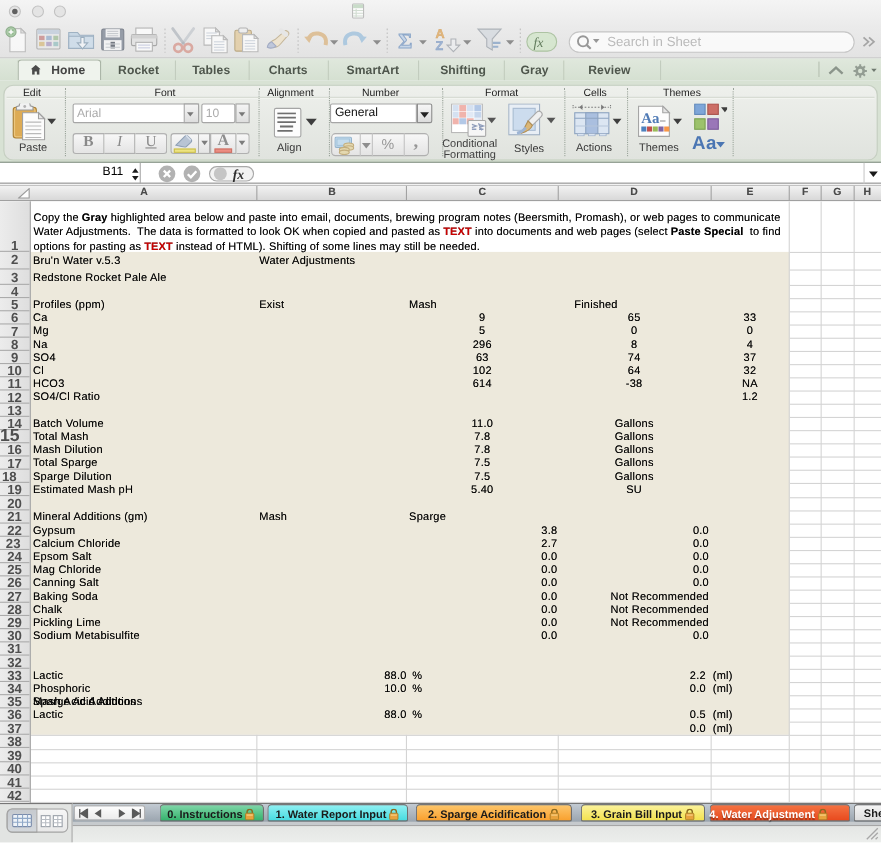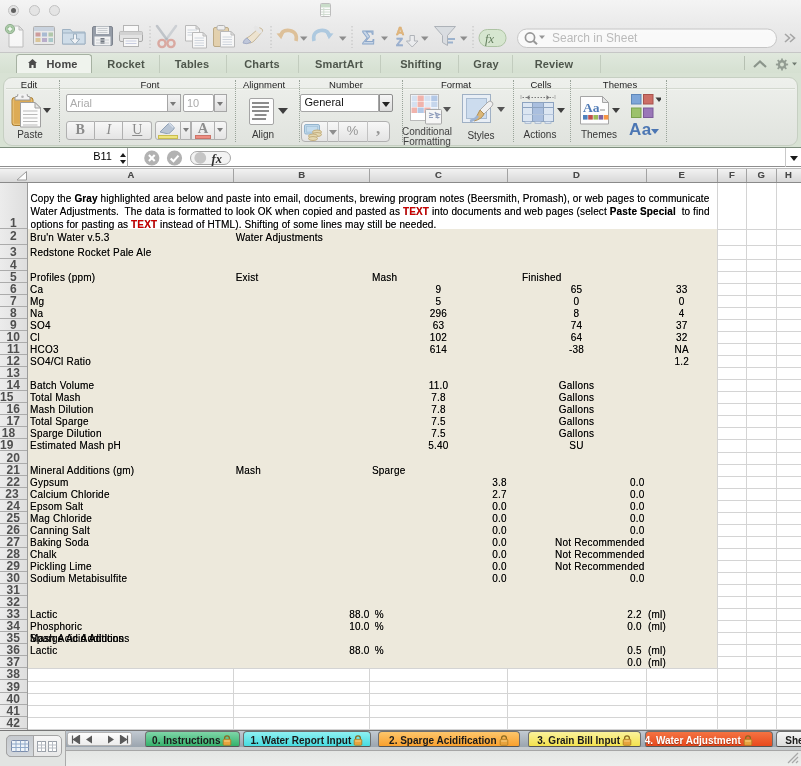--- a/index.html
+++ b/index.html
@@ -489,29 +489,29 @@
 <div class="abs" style="left:0;top:148.5px;width:26.5px;height:12.1px;font-size:12px;font-weight:bold;color:#4f4f4f;text-align:center;line-height:12.1px">10</div>
 <div class="abs" style="left:0;top:160.6px;width:26.5px;height:12.1px;border-bottom:1px solid #ababab"></div>
 <div class="abs" style="left:0;top:160.6px;width:26.5px;height:12.1px;font-size:12px;font-weight:bold;color:#4f4f4f;text-align:center;line-height:12.1px">11</div>
 <div class="abs" style="left:0;top:172.6px;width:26.5px;height:12.1px;border-bottom:1px solid #ababab"></div>
 <div class="abs" style="left:0;top:172.6px;width:26.5px;height:12.1px;font-size:12px;font-weight:bold;color:#4f4f4f;text-align:center;line-height:12.1px">12</div>
 <div class="abs" style="left:0;top:184.6px;width:26.5px;height:12.1px;border-bottom:1px solid #ababab"></div>
 <div class="abs" style="left:0;top:184.6px;width:26.5px;height:12.1px;font-size:12px;font-weight:bold;color:#4f4f4f;text-align:center;line-height:12.1px">13</div>
 <div class="abs" style="left:0;top:196.7px;width:26.5px;height:12.1px;border-bottom:1px solid #ababab"></div>
 <div class="abs" style="left:0;top:196.7px;width:26.5px;height:12.1px;font-size:12px;font-weight:bold;color:#4f4f4f;text-align:center;line-height:12.1px">14</div>
 <div class="abs" style="left:0;top:208.8px;width:26.5px;height:12.1px;border-bottom:1px solid #ababab"></div>
-<div class="abs" style="left:0;top:208.8px;width:27px;height:12.1px;font-size:12px;font-weight:bold;color:#4f4f4f;text-align:left;line-height:12.1px">15</div>
+<div class="abs" style="left:0;top:208.8px;width:15px;height:12.1px;font-size:16px;font-weight:bold;color:#4f4f4f;text-align:right;line-height:12.1px">15</div>
 <div class="abs" style="left:0;top:220.8px;width:26.5px;height:12.1px;border-bottom:1px solid #ababab"></div>
 <div class="abs" style="left:0;top:220.8px;width:26.5px;height:12.1px;font-size:12px;font-weight:bold;color:#4f4f4f;text-align:center;line-height:12.1px">16</div>
 <div class="abs" style="left:0;top:232.9px;width:26.5px;height:12.1px;border-bottom:1px solid #ababab"></div>
 <div class="abs" style="left:0;top:232.9px;width:26.5px;height:12.1px;font-size:12px;font-weight:bold;color:#4f4f4f;text-align:center;line-height:12.1px">17</div>
 <div class="abs" style="left:0;top:244.9px;width:26.5px;height:12.1px;border-bottom:1px solid #ababab"></div>
 <div class="abs" style="left:0;top:244.9px;width:17px;height:12.1px;font-size:12px;font-weight:bold;color:#4f4f4f;text-align:center;line-height:12.1px">18</div>
 <div class="abs" style="left:0;top:256.9px;width:26.5px;height:12.1px;border-bottom:1px solid #ababab"></div>
-<div class="abs" style="left:0;top:256.9px;width:26.5px;height:12.1px;font-size:12px;font-weight:bold;color:#4f4f4f;line-height:12.1px">19</div>
+<div class="abs" style="left:0;top:256.9px;width:26.5px;height:12.1px;font-size:12px;font-weight:bold;color:#4f4f4f;text-align:center;line-height:12.1px">19</div>
 <div class="abs" style="left:0;top:269.0px;width:26.5px;height:12.1px;border-bottom:1px solid #ababab"></div>
 <div class="abs" style="left:0;top:269.0px;width:26.5px;height:12.1px;font-size:12px;font-weight:bold;color:#4f4f4f;text-align:center;line-height:12.1px">20</div>
 <div class="abs" style="left:0;top:281.1px;width:26.5px;height:12.1px;border-bottom:1px solid #ababab"></div>
 <div class="abs" style="left:0;top:281.1px;width:26.5px;height:12.1px;font-size:12px;font-weight:bold;color:#4f4f4f;text-align:center;line-height:12.1px">21</div>
 <div class="abs" style="left:0;top:293.1px;width:26.5px;height:12.1px;border-bottom:1px solid #ababab"></div>
 <div class="abs" style="left:0;top:293.1px;width:26.5px;height:12.1px;font-size:12px;font-weight:bold;color:#4f4f4f;text-align:center;line-height:12.1px">22</div>
 <div class="abs" style="left:0;top:305.1px;width:26.5px;height:12.1px;border-bottom:1px solid #ababab"></div>
 <div class="abs" style="left:0;top:305.1px;width:24px;height:12.1px;font-size:12px;font-weight:bold;color:#4f4f4f;text-align:center;line-height:12.1px">23</div>
 <div class="abs" style="left:0;top:317.2px;width:26.5px;height:12.1px;border-bottom:1px solid #ababab"></div>
 <div class="abs" style="left:0;top:317.2px;width:26.5px;height:12.1px;font-size:12px;font-weight:bold;color:#4f4f4f;text-align:center;line-height:12.1px">24</div>

